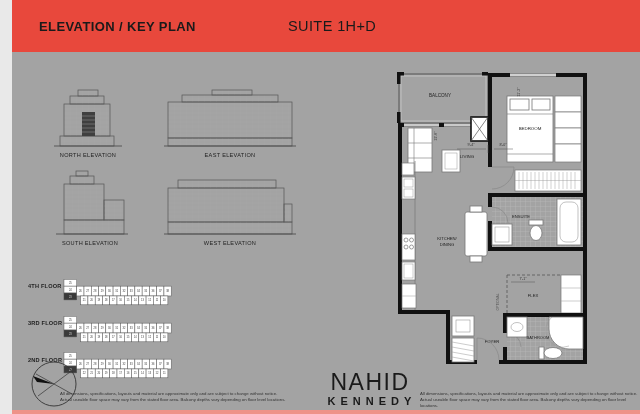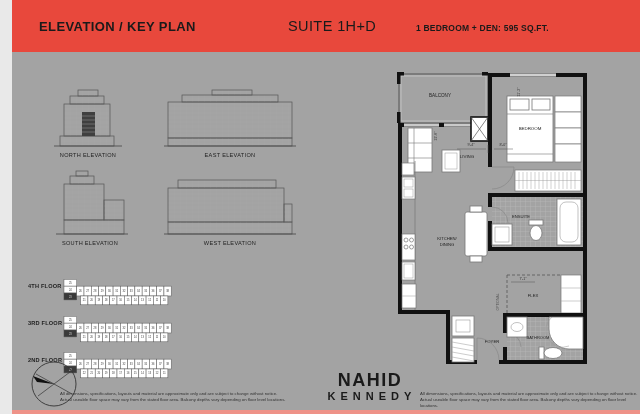--- a/index.html
+++ b/index.html
@@ -12,35 +12,34 @@
   .h-suite{left:276px;top:18px;font-size:14.5px;font-weight:normal;letter-spacing:.4px;}
   .h-details{left:404px;top:23px;font-size:8.5px;font-weight:600;letter-spacing:.2px;}
   
   .elev-label{font-size:5.6px;letter-spacing:.3px;text-align:center;color:#222;}
   .kp-label{font-size:5.6px;font-weight:bold;letter-spacing:.2px;color:#222;}
   .disclaimer{font-size:4.3px;line-height:1.35;color:#333;}
   
   .fp-title{font-size:7.5px;font-weight:bold;text-align:center;letter-spacing:.3px;}
   
   #logo{left:308px;top:371px;width:100px;text-align:center;}
-  #logo .name{font-size:18px;font-weight:700;letter-spacing:1.5px;line-height:1;}
+  #logo .name{font-size:23px;font-weight:400;letter-spacing:1.5px;line-height:1;}
   #logo .sub{font-size:11px;font-weight:bold;letter-spacing:5px;margin-top:1px;padding-left:4px;}
   #bottom-band{left:0;top:410px;width:640px;height:4px;background:#ee9288;}
   svg{display:block;}
   text{font-family:"Liberation Sans", sans-serif;}
 </style>
 </head>
 <body>
 
 <div id="page">
 
   <div id="header" class="abs">
     <div class="abs h-left">ELEVATION / KEY PLAN</div>
     <div class="abs h-suite">SUITE 1H+D</div>
-    <div class="abs h-details">1 BEDROOM + DEN: 595 SQ.FT.</div>
   </div>
 
   <svg class="abs" style="left:40px;top:82px" width="72" height="72" viewBox="0 0 72 72">
     <defs>
         <pattern id="wg1" width="6" height="4.5" patternUnits="userSpaceOnUse">
       <path d="M0 0H6M0 4.5H6M0 0V4.5" stroke="#a9a9a9" stroke-width="0.4" fill="none"></path>
         </pattern>
       </defs>
     <g fill="#fff" stroke="#555" stroke-width="0.7">
       <rect x="8" y="54" width="54" height="10" fill="url(#wg1)"></rect>

